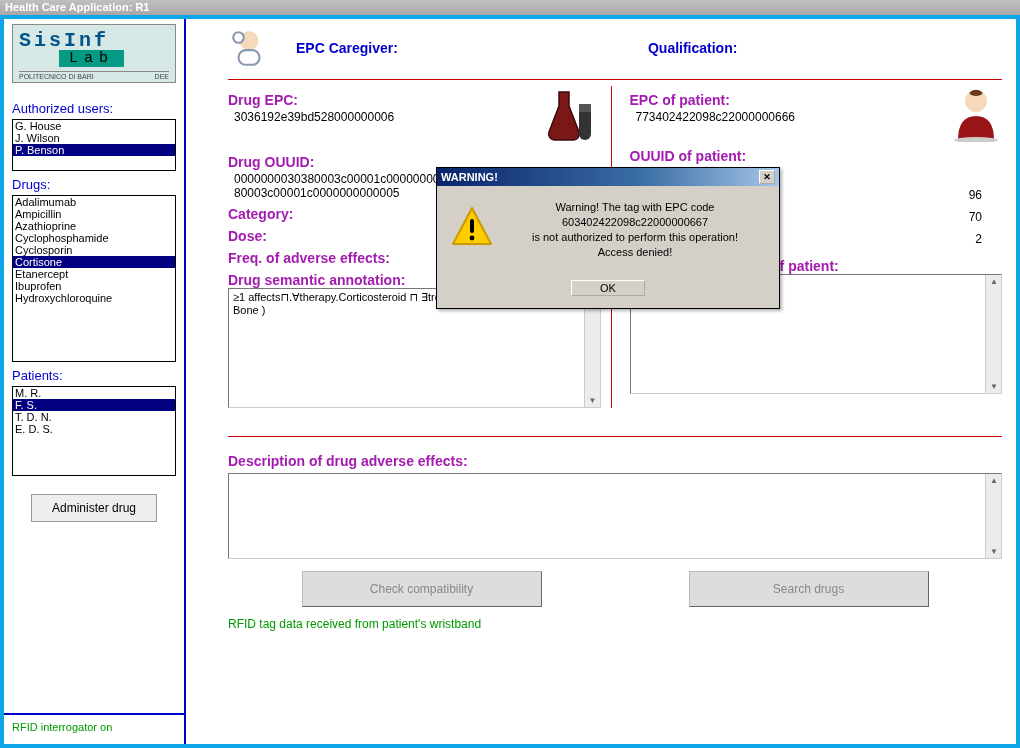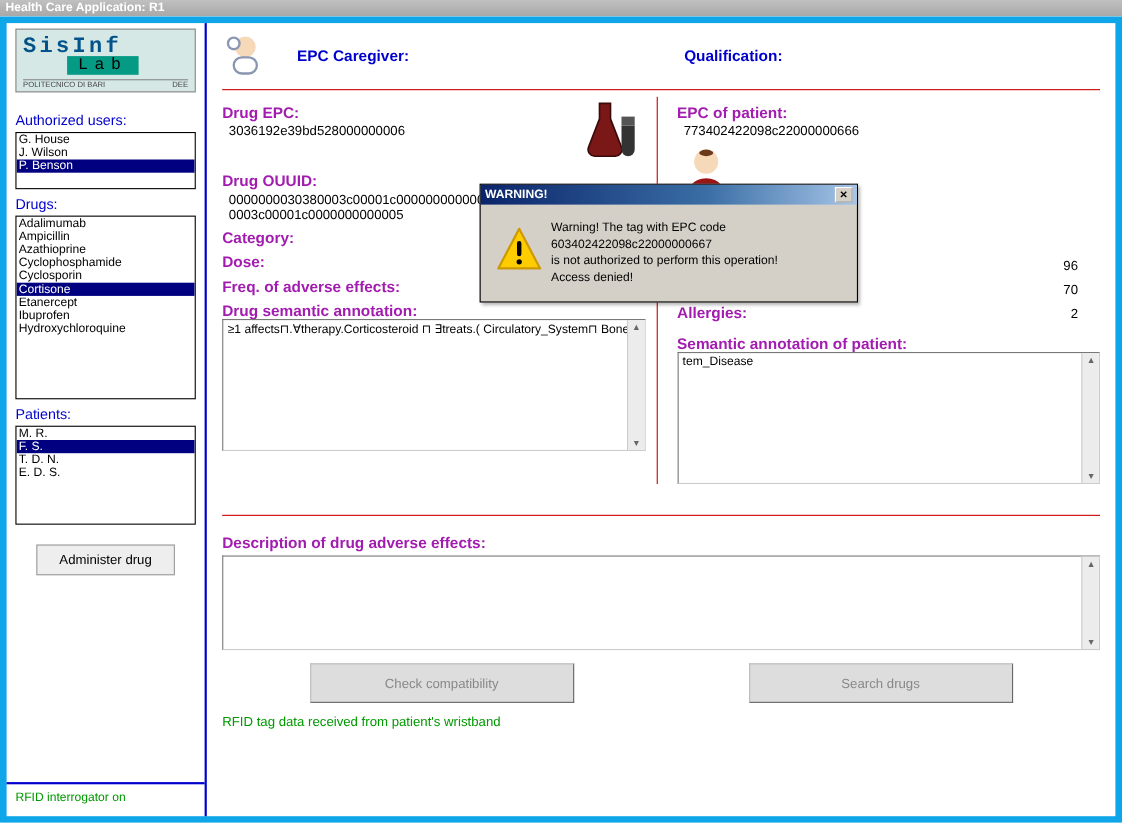--- a/index.html
+++ b/index.html
@@ -1,20 +1,20 @@
 <!DOCTYPE html>
 <html><head>
 <meta charset="utf-8">
 <style>
   * { box-sizing: border-box; margin: 0; padding: 0; }
   body { font-family: Tahoma, Arial, sans-serif; font-size: 11px; background: #fff; width: 1020px; height: 748px; position: relative; overflow: hidden; }
   
   .title-bar { background: linear-gradient(#c0c0c0, #a8a8a8); color: #fff; font-size: 11px; padding: 1px 5px; height: 15px; font-weight: bold; }
   
-  .app-frame { position: absolute; top: 15px; left: 0; right: 0; bottom: 0; border: 6px solid #0ea5e9; background: #fff; display: flex; }
+  .app-frame { position: absolute; top: 15px; left: 0; right: 0; bottom: 0; border: 4px solid #0ea5e9; background: #fff; display: flex; gap: 28px; }
   
   .sidebar { width: 182px; border-right: 2px solid #0000cc; padding: 5px 8px; display: flex; flex-direction: column; }
   .logo-box { background: #d5e8e5; border: 1px solid #888; padding: 4px 6px 2px 6px; margin-bottom: 12px; }
   .logo-title { font-family: "Courier New", monospace; font-size: 20px; color: #02538a; font-weight: bold; letter-spacing: 3px; }
   .logo-sub { background: #049a84; color: #000000; font-family: "Courier New", monospace; font-size: 15px; padding: 0 10px; display: inline-block; letter-spacing: 6px; margin-left: 40px; margin-top: -4px; }
   .logo-footer { font-size: 7px; color: #444; display:flex; justify-content:space-between; border-top:1px solid #888; margin-top:4px; padding-top:1px;}
   
   .section-label { color: #0000cc; font-size: 13px; margin: 6px 0 3px 0; }
   .listbox { border: 1px solid #000; background: #fff; overflow-y: auto; }
   .listbox.users { height: 52px; }
@@ -54,21 +54,21 @@
   .btn-row { display: flex; justify-content: space-around; margin-top: 12px; }
   .big-btn { width: 240px; padding: 10px 0; background: #ddd; border: 1px outset #bbb; color: #888; font-size: 12px; }
   
   .rfid-msg { color: #009900; font-size: 12px; margin-top: 10px; }
   
   
   .modal { position: absolute; left: 436px; top: 167px; width: 344px; background: #d4d0c8; border: 1px solid #000; box-shadow: 2px 2px 3px rgba(0,0,0,0.3); z-index: 99; }
   .modal-title { background: linear-gradient(90deg, #0a246a 0%, #3a6ea5 60%, #a6c5e8 100%); color: #fff; font-size: 11px; font-weight: bold; padding: 2px 4px; display: flex; justify-content: space-between; align-items: center; }
   .modal-close { background: #d4d0c8; border: 1px outset #fff; width: 16px; height: 14px; font-size: 9px; line-height: 12px; text-align: center; color:#000; font-weight:bold;}
   .modal-body { padding: 14px 10px 14px 6px; display: flex; align-items:flex-start; }
-  .modal-text { flex: 1; text-align: left; font-size: 11px; line-height: 15px; }
+  .modal-text { flex: 1; text-align: center; font-size: 11px; line-height: 15px; }
   .modal-footer { text-align: center; padding: 6px 0 12px 0; }
   .ok-btn { padding: 1px 28px; background: #d4d0c8; border: 1px outset #fff; font-size: 11px; }
   
   
   .caregiver-icon { width: 42px; height: 42px; }
   .flask-icon { width: 56px; height: 62px; }
   .patient-icon { width: 52px; height: 56px; }
   .warn-icon { width: 46px; height: 46px; margin: 4px 6px; }
 </style>
 </head>
@@ -155,21 +155,21 @@
         <div class="field-label">Dose:</div>
         <div class="field-label">Freq. of adverse effects:</div>
         <div class="field-label">Drug semantic annotation:</div>
         <div class="textarea-box small">
           <span>≥1 affects⊓.∀therapy.Corticosteroid ⊓ ∃treats.( Circulatory_System⊓ Bone )</span>
           <div class="scroll-stub"></div>
         </div>
       </div>
 
       <div class="col right">
-        <div style="display:flex; justify-content:space-between;flex-direction:column;">
+        <div style="display:flex; justify-content:space-between;">
           <div>
             <div class="field-label">EPC of patient:</div>
             <div class="field-value">773402422098c22000000666</div>
           </div>
           <svg class="patient-icon" viewBox="0 0 52 56">
             <circle cx="26" cy="15" r="11" fill="#f5d9b9"></circle>
               <path d="M20 6 a10 10 0 0 1 12 0 q2 3 -6 4 q-8 -1 -6 -4" fill="#6b3a1a"></path>
             <path d="M8 54 q0 -24 18 -24 q18 0 18 24 z" fill="#9a1616"></path>
             <ellipse cx="26" cy="54" rx="22" ry="3" fill="#ccc"></ellipse>
           </svg>
@@ -223,13 +223,16 @@
       <rect x="21" y="15" width="4" height="14" rx="2" fill="#000"></rect>
         <circle cx="23" cy="34" r="2.4" fill="#000"></circle>
     </svg>
     <div class="modal-text">
       <div>Warning! The tag with EPC code</div>
       <div>603402422098c22000000667</div>
       <div>is not authorized to perform this operation!</div>
       <div>Access denied!</div>
     </div>
   </div>
+  <div class="modal-footer">
+    <button class="ok-btn">OK</button>
+  </div>
 </div>
 
 </body></html>

